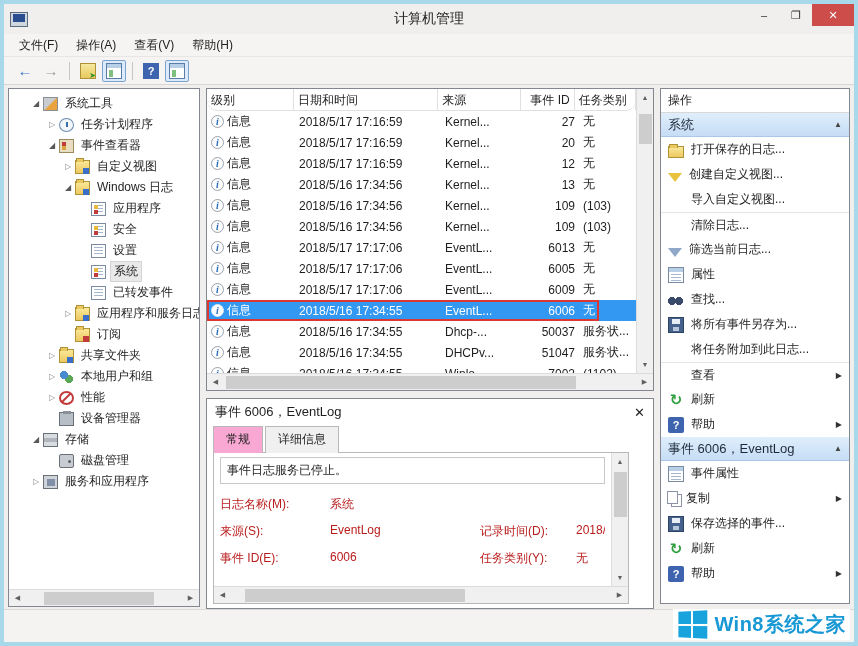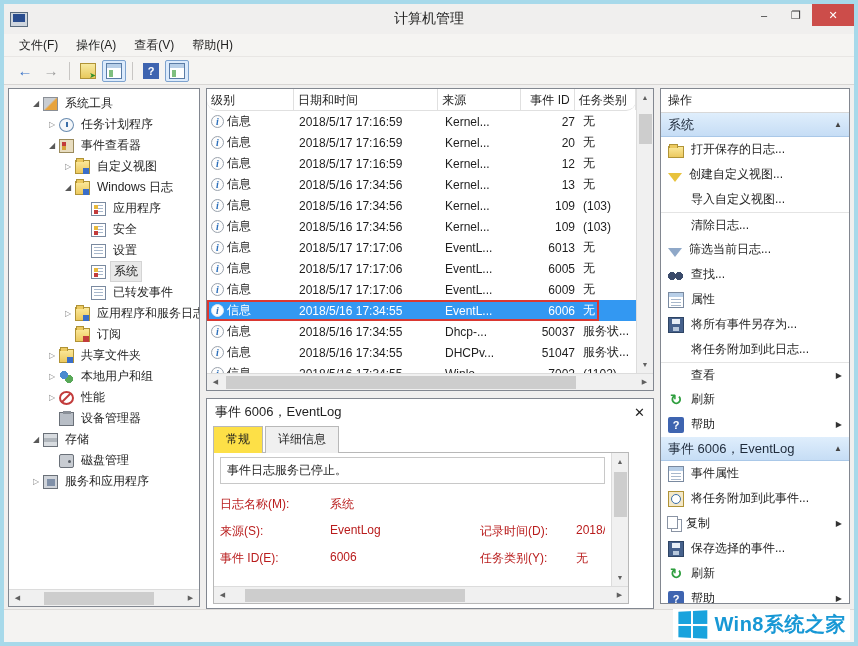--- a/index.html
+++ b/index.html
@@ -86,21 +86,21 @@
   .red-annotation { position:absolute; left:0; top:0; width:392px; height:21px; border:2px solid #da3832; pointer-events:none; z-index:3; }
   .info-icon { width:13px; height:13px; border-radius:50%; background:#fdfdfd; border:1px solid #9aa2ac; color:#2a6ebb; font-size:10px; font-weight:bold; font-family:"Liberation Serif","DejaVu Serif",serif; font-style:italic; display:inline-flex; align-items:center; justify-content:center; line-height:1; flex:0 0 auto; }
   .lv-row.selected .info-icon { border-color:#d8e8f8; }
 
   
   .detail { flex:1 1 auto; margin-top:7px; display:flex; flex-direction:column; overflow:hidden; }
   .detail-titlebar { height:26px; display:flex; align-items:center; padding:0 8px; font-size:13px; color:#1e1e1e; flex:0 0 auto; }
   .detail-close { margin-left:auto; font-size:13px; font-weight:bold; color:#1e1e1e; }
   .tabs { display:flex; padding:0 6px; flex:0 0 auto; position:relative; top:1px; }
   .tab { font-size:12px; padding:4px 12px; border:1px solid #b8b8b8; background:#f0f0f0; color:#1e1e1e; margin-right:2px; border-bottom:none; }
-  .tab.active { background:#fde047; position:relative; z-index:2; padding-bottom:5px; }
+  .tab.active { background:#f9a8d4; position:relative; z-index:2; padding-bottom:5px; }
   .detail-content { flex:1 1 auto; margin:0 24px 4px 6px; border:1px solid #b8b8b8; background:#fff; display:flex; flex-direction:column; overflow:hidden; }
   .dc-body { flex:1 1 auto; display:flex; overflow:hidden; }
   .dc-left { flex:1 1 auto; padding:4px 6px; overflow:hidden; min-width:0; }
   .msg-box { border:1px solid #c8c8c8; padding:4px 6px; font-size:12px; color:#1e1e1e; margin-bottom:12px; }
   .field-row { display:flex; font-size:12px; color:#b91c1c; margin:10px 0; }
   .f-label { width:110px; flex:0 0 auto; }
   .f-value { width:150px; flex:0 0 auto; }
   .f-label2 { width:96px; flex:0 0 auto; }
   .f-value2 { flex:1 1 auto; overflow:hidden; white-space:nowrap; }
 
@@ -521,26 +521,26 @@
           </div>
           <div class="action-item sep">
             <span class="ai-ico "></span>
             <span>清除日志...</span>
           </div>
           <div class="action-item">
             <span class="ai-ico ai-funnel-b"></span>
             <span>筛选当前日志...</span>
           </div>
           <div class="action-item">
+            <span class="ai-ico ai-props"></span>
+            <span>属性</span>
+          </div>
+          <div class="action-item">
             <span class="ai-ico ai-find"></span>
             <span>查找...</span>
-          </div>
-          <div class="action-item">
-            <span class="ai-ico ai-props"></span>
-            <span>属性</span>
           </div>
           <div class="action-item">
             <span class="ai-ico ai-save"></span>
             <span>将所有事件另存为...</span>
           </div>
           <div class="action-item">
             <span class="ai-ico "></span>
             <span>将任务附加到此日志...</span>
           </div>
           <div class="action-item sep">
@@ -557,24 +557,20 @@
             <span>帮助</span>
             <span class="ai-arrow">▶</span>
           </div>
           <div class="section-header">
             <span>事件 6006，EventLog</span>
             <span class="chev">▲</span>
           </div>
           <div class="action-item">
             <span class="ai-ico ai-props"></span>
             <span>事件属性</span>
-          </div>
-          <div class="action-item">
-            <span class="ai-ico ai-task"></span>
-            <span>将任务附加到此事件...</span>
           </div>
           <div class="action-item">
             <span class="ai-ico ai-copy"></span>
             <span>复制</span>
             <span class="ai-arrow">▶</span>
           </div>
           <div class="action-item">
             <span class="ai-ico ai-save"></span>
             <span>保存选择的事件...</span>
           </div>

